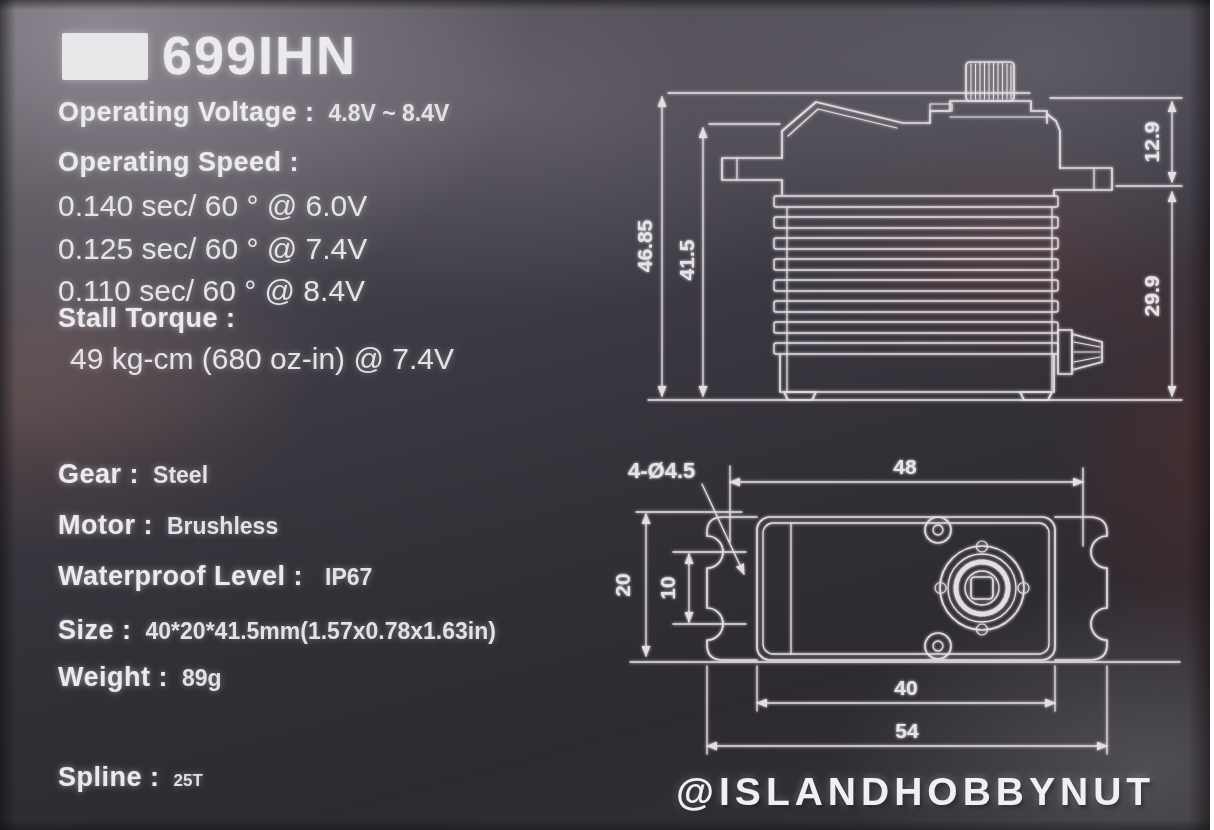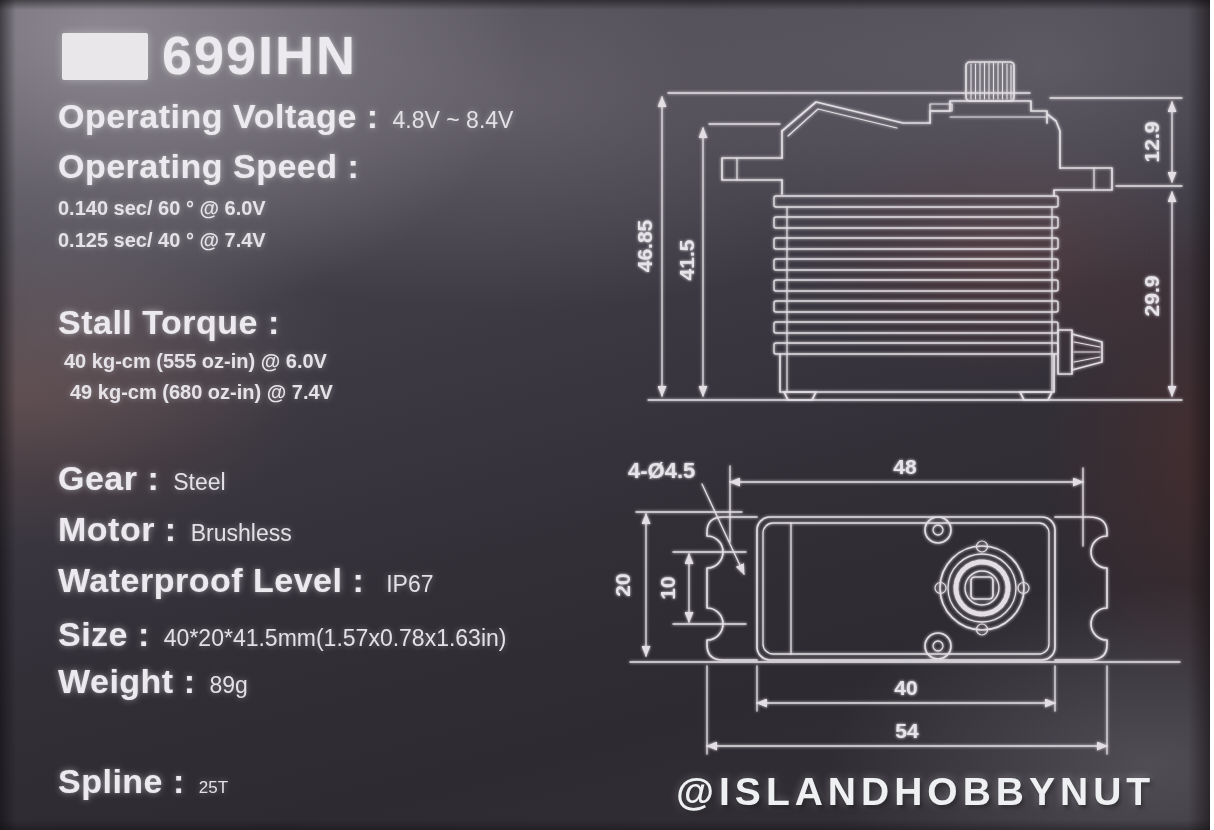--- a/index.html
+++ b/index.html
@@ -25,23 +25,23 @@
   .edge-top{left:0;top:0;width:1214px;height:10px;background:linear-gradient(to bottom,rgba(10,10,12,0.5),rgba(10,10,12,0));}
   .edge-bottom{left:0;bottom:0;width:1214px;height:10px;background:linear-gradient(to top,rgba(10,10,12,0.35),rgba(10,10,12,0));}
 
   .glowtext{color:#eceaee;text-shadow:0 0 7px rgba(255,255,255,0.45), 0 0 2px rgba(255,255,255,0.25);}
   .abs{position:absolute;}
 
   #logo-box{left:62px;top:33px;width:86px;height:47px;background:#e9e7ea;border-radius:2px;box-shadow:0 0 8px rgba(255,255,255,0.35);}
   #model-title{left:162px;top:24px;font-size:54px;font-weight:bold;letter-spacing:2px;}
 
   .spec-row{left:58px;white-space:nowrap;}
-  .spec-label{font-size:34px;font-weight:bold;letter-spacing:0.5px;}
-  .spec-value{font-size:23px;font-weight:normal;color:#e3e0e6;text-shadow:0 0 6px rgba(255,255,255,0.38);margin-left:14px;}
-  .spec-line{font-size:20px;font-weight:bold;color:#e6e3e8;text-shadow:0 0 6px rgba(255,255,255,0.38);}
+  .spec-label{font-size:27px;font-weight:bold;letter-spacing:0.5px;}
+  .spec-value{font-size:23px;font-weight:bold;color:#e3e0e6;text-shadow:0 0 6px rgba(255,255,255,0.38);margin-left:14px;}
+  .spec-line{font-size:30px;font-weight:normal;color:#e6e3e8;text-shadow:0 0 6px rgba(255,255,255,0.38);}
 
   #watermark{left:676px;top:770px;width:520px;font-size:39px;font-weight:bold;letter-spacing:5px;color:#eff0f2;
     text-shadow:2px 3px 5px rgba(0,0,0,0.55), 0 0 8px rgba(255,255,255,0.35);}
 
   svg text{font-family:"Liberation Sans", sans-serif;font-weight:bold;fill:#e7e4e9;}
 </style>
 </head>
 <body>
 
 <div id="card">
@@ -49,26 +49,26 @@
   <div id="logo-box" class="abs"></div>
   <div id="model-title" class="abs glowtext">699IHN</div>
 
   <div class="abs spec-row" style="top:97px">
     <span class="spec-label glowtext">Operating Voltage :</span><span class="spec-value">4.8V ~ 8.4V</span>
   </div>
 
   <div class="abs spec-row" style="top:147px">
     <div class="spec-label glowtext">Operating Speed :</div>
     <div class="spec-line" style="margin-top:11px">0.140 sec/ 60 ° @ 6.0V</div>
-    <div class="spec-line" style="margin-top:9px">0.125 sec/ 40 ° @ 7.4V</div>
+    <div class="spec-line" style="margin-top:9px">0.125 sec/ 60 ° @ 7.4V</div>
+    <div class="spec-line" style="margin-top:8px">0.110 sec/ 60 ° @ 8.4V</div>
   </div>
 
   <div class="abs spec-row" style="top:303px">
     <div class="spec-label glowtext">Stall Torque :</div>
-    <div class="spec-line" style="margin-top:8px;margin-left:6px">40 kg-cm (555 oz-in) @ 6.0V</div>
     <div class="spec-line" style="margin-top:8px;margin-left:12px">49 kg-cm (680 oz-in) @ 7.4V</div>
   </div>
 
   <div class="abs spec-row" style="top:510px">
     <span class="spec-label glowtext">Motor :</span><span class="spec-value">Brushless</span>
   </div>
 
   <div class="abs spec-row" style="top:459px">
     <span class="spec-label glowtext">Gear :</span><span class="spec-value">Steel</span>
   </div>

